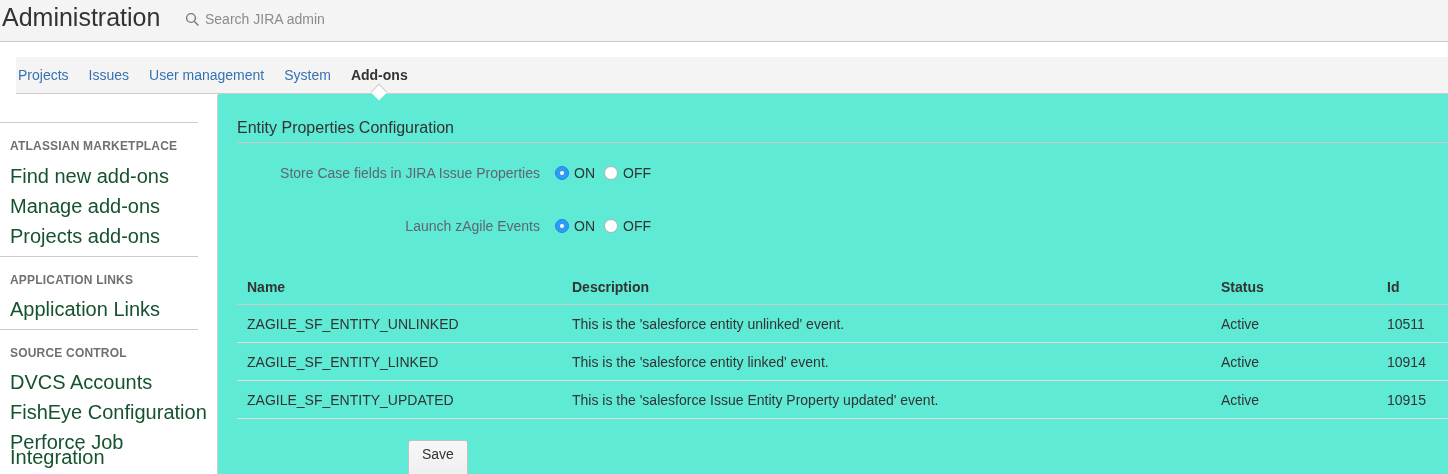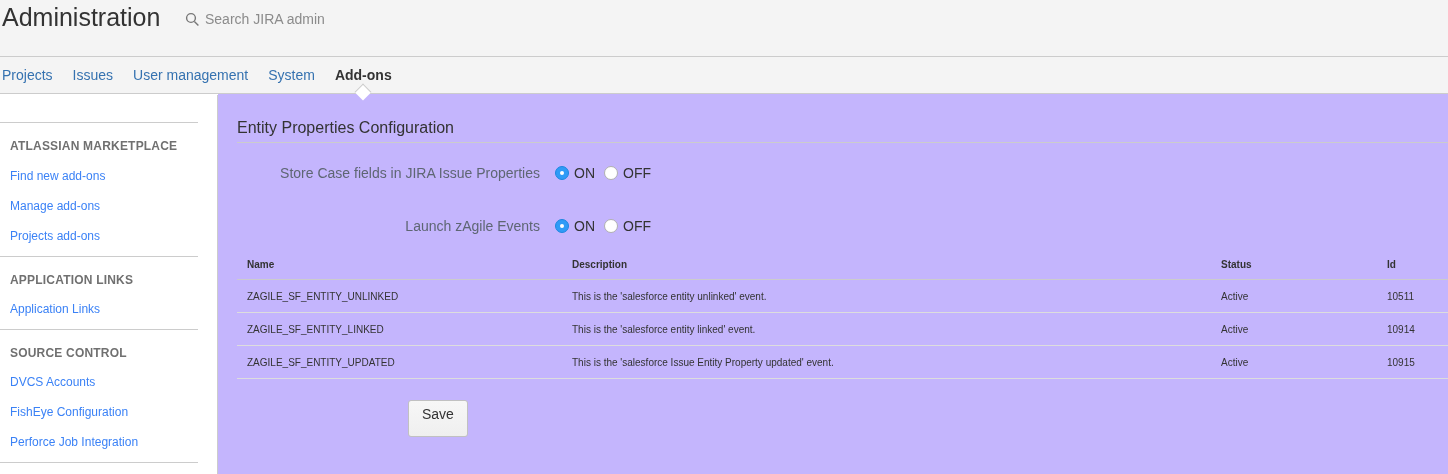--- a/index.html
+++ b/index.html
@@ -1,73 +1,73 @@
 <!DOCTYPE html>
 <html><head>
 <meta charset="utf-8">
 <style>
   * { margin:0; padding:0; box-sizing:border-box; }
   html,body { background:#fff; }
   body { font-family:"Liberation Sans","DejaVu Sans",sans-serif; color:#333; }
   .screen { position:relative; width:1448px; height:474px; overflow:hidden; background:#fff; }
 
   
-  .app-header { position:absolute; top:0; left:0; right:0; height:57px;
+  .app-header { position:absolute; top:0; left:0; right:0; height:42px;
     background:#f4f4f4; border-bottom:1px solid #ccc; }
   .page-title { position:absolute; left:2px; top:2px; font-size:25px; line-height:30px;
     font-weight:500; color:#333; }
   .search-wrap { position:absolute; left:185px; top:8px; display:flex; align-items:center; height:22px; }
   .search-icon { width:15px; height:15px; margin-right:5px; flex:0 0 auto; }
   .search-input { border:none; outline:none; background:transparent; font-family:inherit;
     font-size:14px; color:#701a75; width:190px; }
   .search-input::placeholder { color:#8b8b8b; opacity:1; }
 
   
-  .nav-bar { position:absolute; top:57px; left:0; right:0; height:37px;
+  .nav-bar { position:absolute; top:57px; left:16px; right:0; height:37px;
     background:#f4f4f4; border-bottom:1px solid #ccc;
     display:flex; align-items:center; gap:20px; padding-left:2px; }
   .nav-tab { font-size:14px; color:#3572b0; text-decoration:none; cursor:pointer; line-height:36px; }
   .nav-tab.active { color:#333; font-weight:bold; position:relative; }
   .nav-caret { position:absolute; left:50%; top:29px; width:12px; height:12px;
     background:#fff; border-top:1px solid #ccc; border-left:1px solid #ccc;
     transform:translateX(-50%) rotate(45deg); z-index:2; }
 
   
   .sidebar { position:absolute; top:95px; left:0; bottom:0; width:218px;
     background:#fff; border-right:1px solid #ccc; overflow:hidden; }
   .sidebar-inner { padding-top:27px; }
   .side-divider { border:0; border-top:1px solid #ccc; width:198px; margin:0; }
   .side-divider.spaced { margin-top:12px; }
   .side-heading { margin:17px 0 0 10px; font-size:12px; line-height:13px; font-weight:bold;
     color:#707070; letter-spacing:.2px; }
-  .side-link { display:block; margin:15px 0 0 10px; font-size:12px; line-height:15px;
-    color:#3b82f6; text-decoration:none; cursor:pointer; }
+  .side-link { display:block; margin:15px 0 0 10px; font-size:20px; line-height:15px;
+    color:#14532d; text-decoration:none; cursor:pointer; }
   .side-link:first-of-type { margin-top:16px; }
 
   
-  .main { position:absolute; top:94px; left:218px; right:0; bottom:0; background:#c4b5fd; overflow:hidden; }
+  .main { position:absolute; top:94px; left:218px; right:0; bottom:0; background:#5eead4; overflow:hidden; }
   .content-heading { margin:26px 0 0 19px; font-size:16px; line-height:16px; font-weight:500;
     color:#333; padding-bottom:6px; border-bottom:1px solid #ccc; }
 
   .form-row { display:flex; align-items:center; margin-left:19px; }
   .form-row.first { margin-top:22px; }
   .form-row.second { margin-top:37px; }
   .field-label { width:303px; text-align:right; font-size:14px; color:#5e6673; }
   .radio-group { display:flex; align-items:center; margin-left:15px; }
   .radio { display:inline-block; width:14px; height:14px; border-radius:50%;
     background:#fff; border:1px solid #b0b0b0; position:relative; cursor:pointer; }
   .radio.checked { background:#2f9bf7; border-color:#1d86e0; }
   .radio.checked::after { content:""; position:absolute; left:4px; top:4px; width:4px; height:4px;
     border-radius:50%; background:#fff; }
   .radio-label { font-size:14px; color:#333; margin:0 0 0 5px; }
   .radio-label.off-gap { margin-right:12px; }
   .radio.second { margin-left:9px; }
 
-  .events-table { table-layout:fixed; border-collapse:collapse; margin:25px 0 0 19px;
-    width:calc(100% - 19px); font-size:10px; }
+  .events-table { table-layout:fixed; border-collapse:collapse; margin:45px 0 0 19px;
+    width:calc(100% - 19px); font-size:14px; }
   .events-table th { text-align:left; font-weight:bold; color:#333;
     padding:0 10px 9px 10px; border-bottom:1px solid #ccc; }
   .events-table td { padding:11px 10px 10px 10px; border-bottom:1px solid #ddd; color:#333; }
 
   .save-button { margin:21px 0 0 190px; display:inline-block; font-family:inherit;
     font-size:14px; color:#333; background:linear-gradient(#f7f7f7,#efefef);
     border:1px solid #c1c1c1; border-radius:3px; padding:5px 13px 14px; cursor:pointer; }
 </style>
 </head>
 <body>

